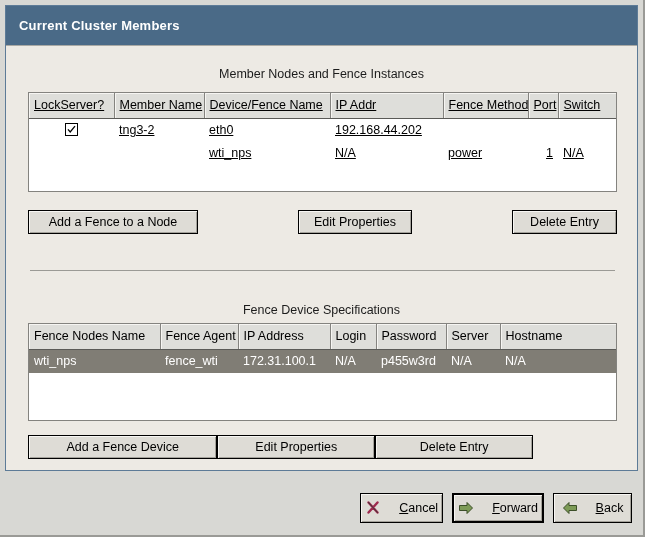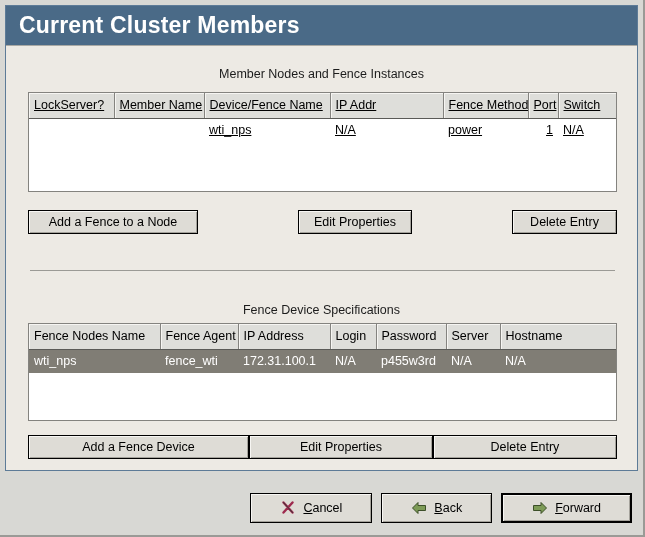--- a/index.html
+++ b/index.html
@@ -35,21 +35,21 @@
     height: 40px;
     background: #4a6a87;
     display: flex;
     align-items: center;
     padding-left: 13px;
     box-sizing: border-box;
     border-bottom: 1px solid #a9a9a4;
   }
   .titlebar .title {
     color: #ffffff;
-    font-size: 23px;
+    font-size: 13px;
     font-weight: bold;
     letter-spacing: 0.2px;
   }
   .body-area {
     position: relative;
     height: 424px;
     background: #edeae4;
     border-radius: 28px;
   }
 
@@ -145,25 +145,25 @@
     right: 11px; top: 22px;
     display: flex;
     gap: 9px;
   }
   .fbtn {
     background: #dedcd6;
     border: 1px solid #000;
     box-shadow: inset 1px 1px 0 #f7f6f3, inset -1px -1px 0 #a4a29b;
     height: 30px;
     min-width: 79px;
-    padding: 0 29px;
+    padding: 0 4px;
     display: flex;
     align-items: center;
     justify-content: center;
-    gap: 7px;
+    gap: 18px;
     font-size: 12.5px;
     box-sizing: border-box;
     cursor: default;
     user-select: none;
   }
   .fbtn.focused {
     border: 2px solid #000;
   }
   .fbtn .lbl u { text-underline-offset: 1px; }
   .icn { display: inline-flex; width: 16px; height: 16px; }
@@ -200,20 +200,35 @@
               <th>Member Name</th>
               <th>Device/Fence Name</th>
               <th>IP Addr</th>
               <th>Fence Method</th>
               <th>Port</th>
               <th>Switch</th>
             </tr>
           </thead>
           <tbody>
             <tr>
+              <td class="center">
+                <span class="cb">
+                  <svg width="11" height="11" viewBox="0 0 11 11">
+                      <path d="M2 5.4 L4.2 8 L9 2.2" stroke="#000" stroke-width="1.3" fill="none"></path>
+                    </svg>
+                </span>
+              </td>
+              <td>tng3-2</td>
+              <td>eth0</td>
+              <td>192.168.44.202</td>
+              <td></td>
+              <td class="right"></td>
+              <td></td>
+            </tr>
+            <tr>
               <td class="center"></td>
               <td></td>
               <td>wti_nps</td>
               <td>N/A</td>
               <td>power</td>
               <td class="right">1</td>
               <td>N/A</td>
             </tr>
           </tbody>
         </table>
@@ -258,21 +273,21 @@
               <td>172.31.100.1</td>
               <td>N/A</td>
               <td>p455w3rd</td>
               <td>N/A</td>
               <td>N/A</td>
             </tr>
           </tbody>
         </table>
       </div>
 
-      <div class="btnrow" style="position:absolute;left:22px;top:389px;width:589px;justify-content:space-between;">
+      <div class="btnrow" style="position:absolute;left:22px;top:389px;width:505px;justify-content:space-between;">
         <div class="btn" style="width:227px">Add a Fence Device</div>
         <div class="btn" style="width:189px">Edit Properties</div>
         <div class="btn" style="width:189px">Delete Entry</div>
       </div>
 
     </div>
   </div>
 
   <div class="footer">
     <div class="footer-btns">
@@ -280,34 +295,34 @@
       <div class="fbtn">
         <span class="icn">
           <svg width="16" height="16" viewBox="0 0 16 16">
             <path d="M3.5 2.5 L12.5 12.5 M12.5 2.5 L3.5 12.5" stroke="#9e2a4e" stroke-width="2.4" stroke-linecap="round"></path>
             <path d="M3.5 2.5 L12.5 12.5" stroke="#3a3a3a" stroke-width="1" stroke-linecap="round"></path>
           </svg>
         </span>
         <span class="lbl"><u>C</u><span>ancel</span></span>
       </div>
 
+      <div class="fbtn focused">
+        <span class="icn">
+          <svg width="16" height="16" viewBox="0 0 16 16">
+            <path d="M9 2.5 L14.5 8 L9 13.5 L9 10.5 L1.5 10.5 L1.5 5.5 L9 5.5 Z" fill="#7d9b57" stroke="#3c4f29" stroke-width="1" stroke-linejoin="round"></path>
+          </svg>
+        </span>
+        <span class="lbl"><u>F</u><span>orward</span></span>
+      </div>
+
       <div class="fbtn">
         <span class="icn">
           <svg width="16" height="16" viewBox="0 0 16 16">
             <path d="M7 2.5 L1.5 8 L7 13.5 L7 10.5 L14.5 10.5 L14.5 5.5 L7 5.5 Z" fill="#7d9b57" stroke="#3c4f29" stroke-width="1" stroke-linejoin="round"></path>
           </svg>
         </span>
         <span class="lbl"><u>B</u><span>ack</span></span>
       </div>
 
-      <div class="fbtn focused">
-        <span class="icn">
-          <svg width="16" height="16" viewBox="0 0 16 16">
-            <path d="M9 2.5 L14.5 8 L9 13.5 L9 10.5 L1.5 10.5 L1.5 5.5 L9 5.5 Z" fill="#7d9b57" stroke="#3c4f29" stroke-width="1" stroke-linejoin="round"></path>
-          </svg>
-        </span>
-        <span class="lbl"><u>F</u><span>orward</span></span>
-      </div>
-
     </div>
   </div>
 
 </div>
 
 </body></html>

